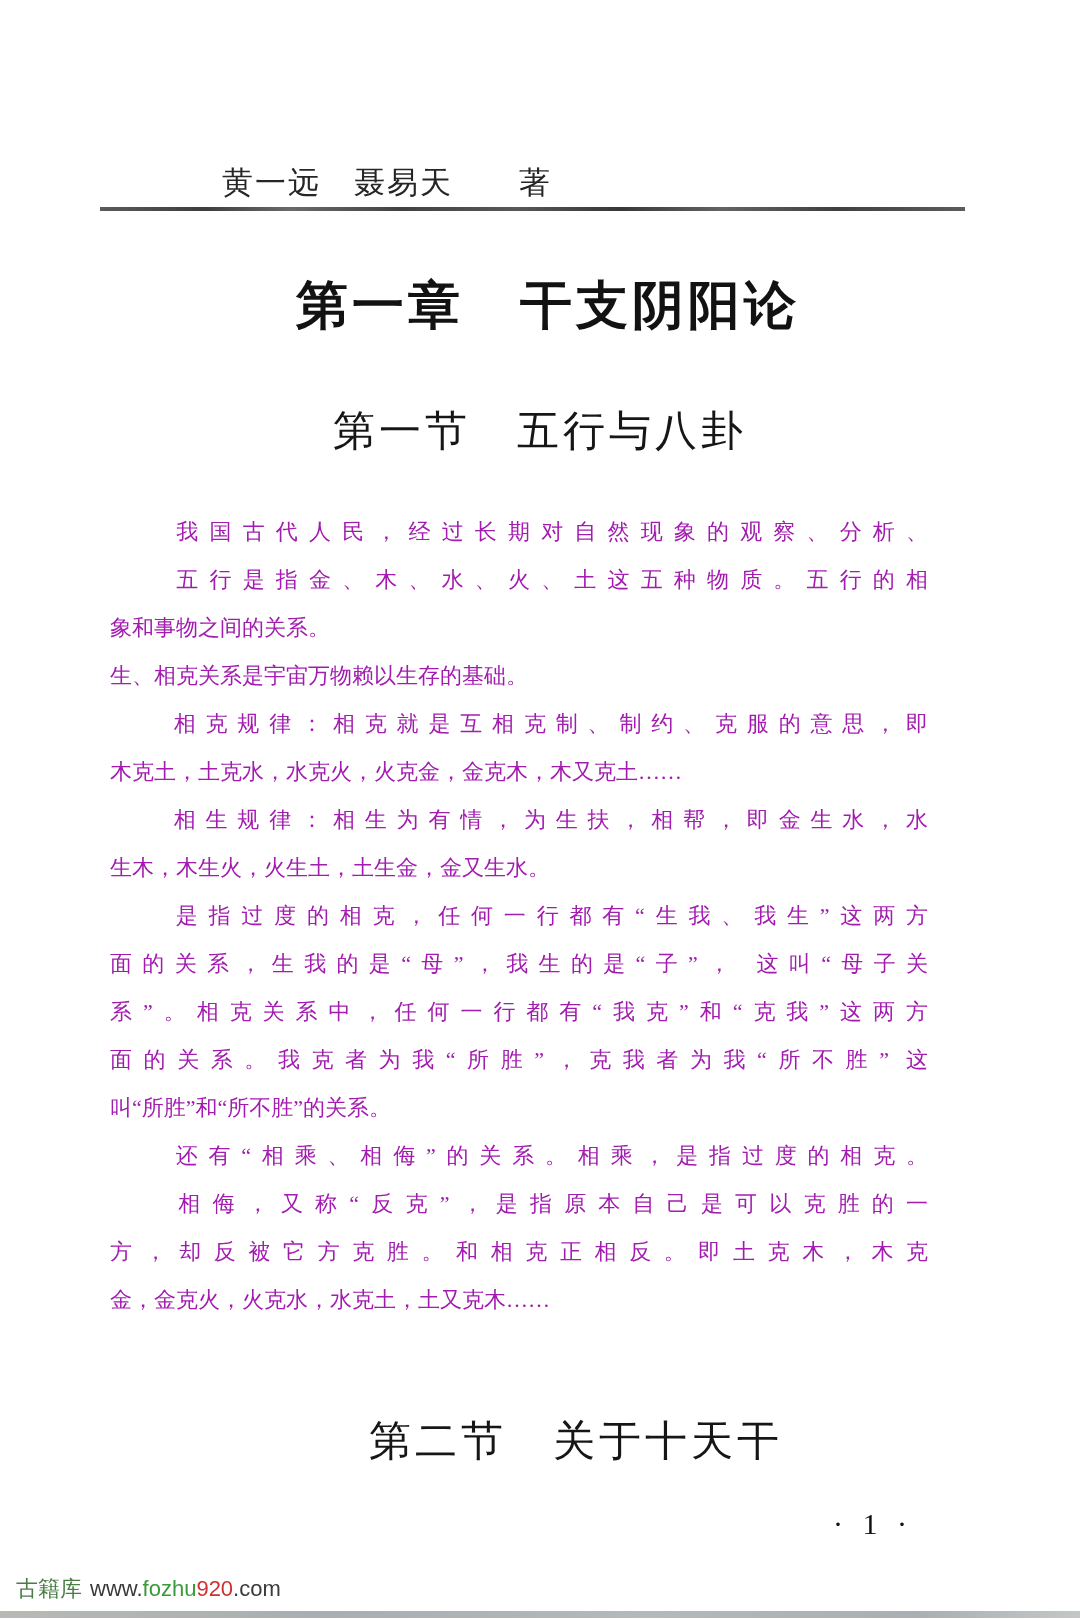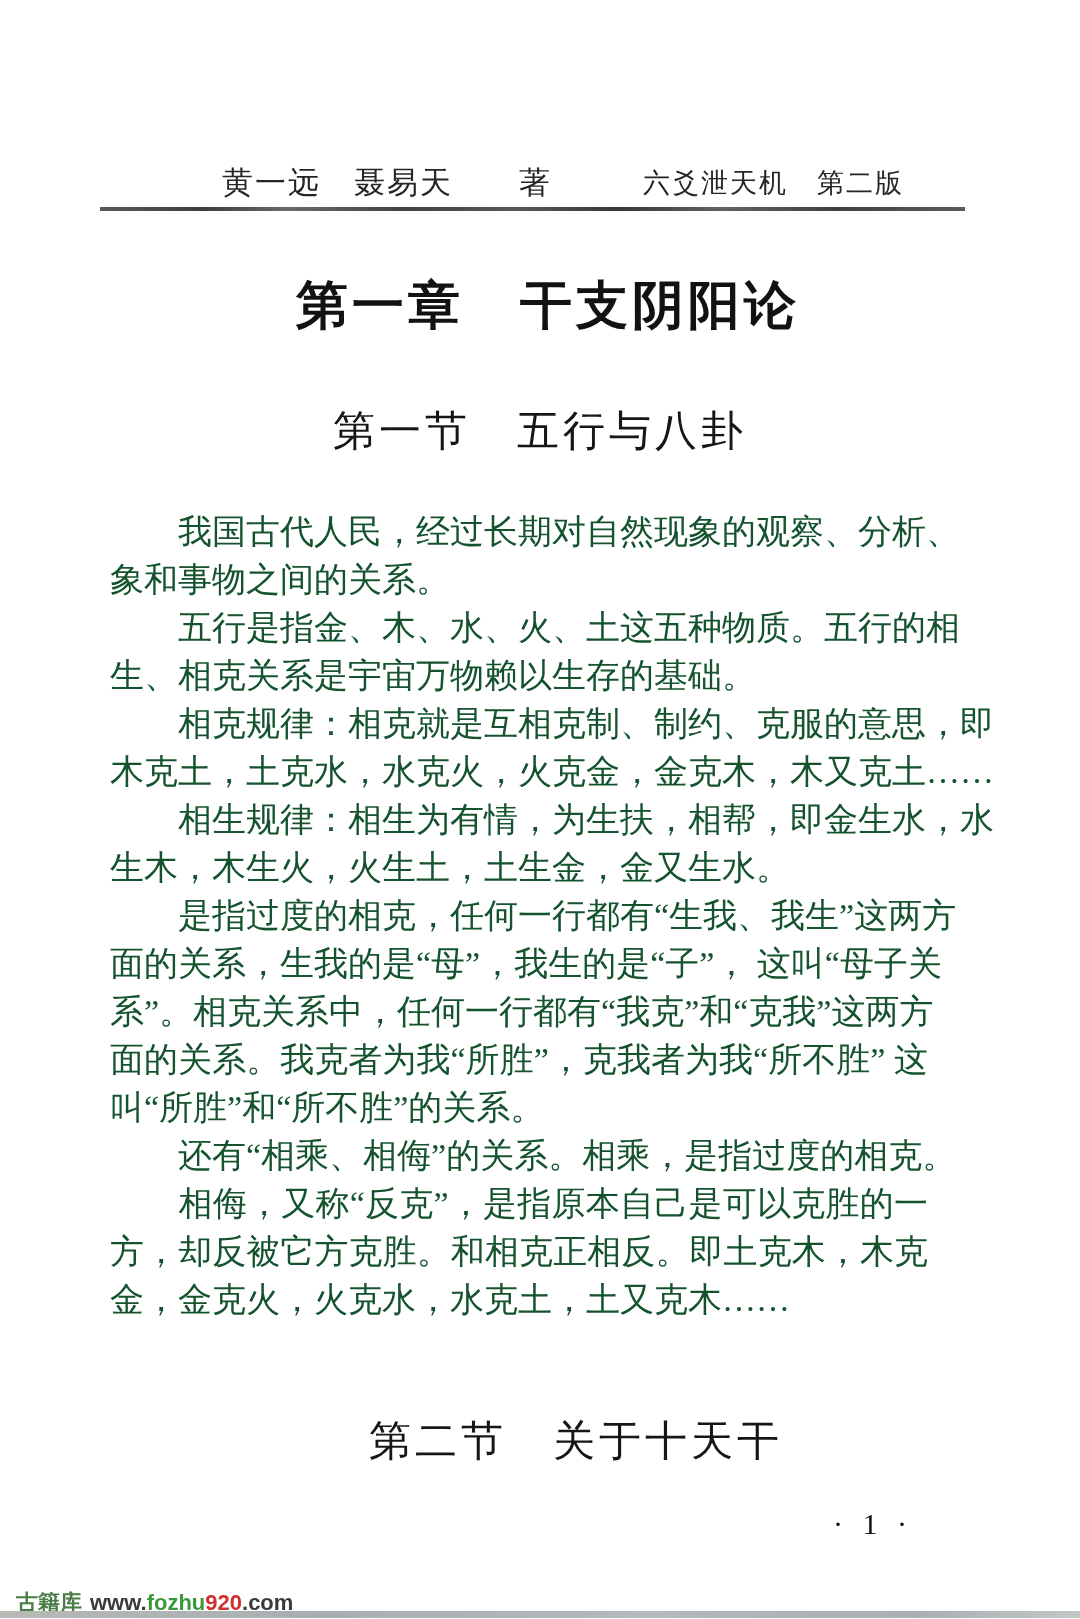--- a/index.html
+++ b/index.html
@@ -80,22 +80,22 @@
   
   .body-block {
     position: absolute;
     left: 110px;
     top: 508px;
     width: 818px;
   }
   .ln {
     height: 48px;
     line-height: 48px;
-    font-size: 34px;
-    color: #14532d;
+    font-size: 22px;
+    color: #a21caf;
     text-align: justify;
     text-align-last: justify;
     white-space: nowrap;
   }
   .ln.end {
     text-align: left;
     text-align-last: left;
   }
   
   .page-number {
@@ -108,56 +108,54 @@
     line-height: 36px;
     letter-spacing: 6px;
     color: #111111;
     white-space: nowrap;
   }
   .watermark {
     position: absolute;
     left: 16px;
     top: 1576px;
     font-family: "Liberation Sans", "DejaVu Sans", sans-serif;
-    font-weight: 700;
+    font-weight: 400;
     font-size: 22px;
     line-height: 26px;
     white-space: nowrap;
-    margin-top: 14px;
   }
   .wm-site  { color: #4a7d46; margin-right: 8px; }
   .wm-plain { color: #3a3a3a; }
   .wm-green { color: #3a9a3a; }
   .wm-red   { color: #cf2f2f; }
   .bottom-bar {
     position: absolute;
     left: 0;
     top: 1611px;
     width: 1080px;
     height: 7px;
     background: linear-gradient(90deg, #b7bab4 0%, #a8aeb2 30%, #b4b9bb 60%, #a9afb2 85%, #c3c7c8 100%);
   }
 </style>
 </head>
 <body>
 
 <div class="page">
 
   <div class="hdr-left">黄一远　聂易天　　著</div>
-  <div class="hdr-right">六爻泄天机　第二版</div>
   <div class="hdr-rule"></div>
 
   <div class="chapter-title">第一章　干支阴阳论</div>
 
   <div class="section-title section-1">第一节　五行与八卦</div>
 
   <div class="body-block">
     <div class="ln">　　我国古代人民，经过长期对自然现象的观察、分析、</div>
+    <div class="ln">　　五行是指金、木、水、火、土这五种物质。五行的相</div>
     <div class="ln end">象和事物之间的关系。</div>
-    <div class="ln">　　五行是指金、木、水、火、土这五种物质。五行的相</div>
     <div class="ln end">生、相克关系是宇宙万物赖以生存的基础。</div>
     <div class="ln">　　相克规律：相克就是互相克制、制约、克服的意思，即</div>
     <div class="ln end">木克土，土克水，水克火，火克金，金克木，木又克土……</div>
     <div class="ln">　　相生规律：相生为有情，为生扶，相帮，即金生水，水</div>
     <div class="ln end">生木，木生火，火生土，土生金，金又生水。</div>
     <div class="ln">　　是指过度的相克，任何一行都有“生我、我生”这两方</div>
     <div class="ln">面的关系，生我的是“母”，我生的是“子”， 这叫“母子关</div>
     <div class="ln">系”。相克关系中，任何一行都有“我克”和“克我”这两方</div>
     <div class="ln">面的关系。我克者为我“所胜”，克我者为我“所不胜” 这</div>
     <div class="ln end">叫“所胜”和“所不胜”的关系。</div>

